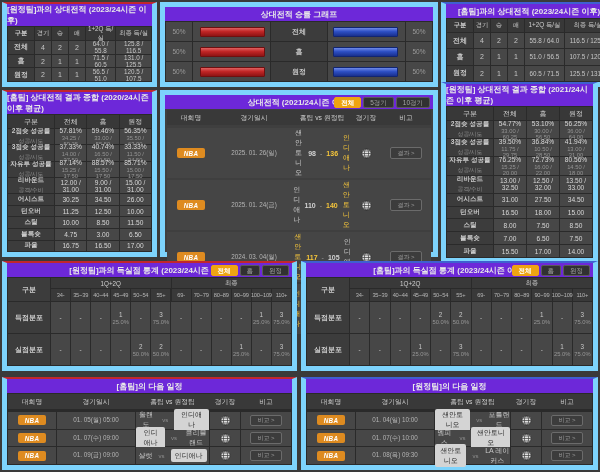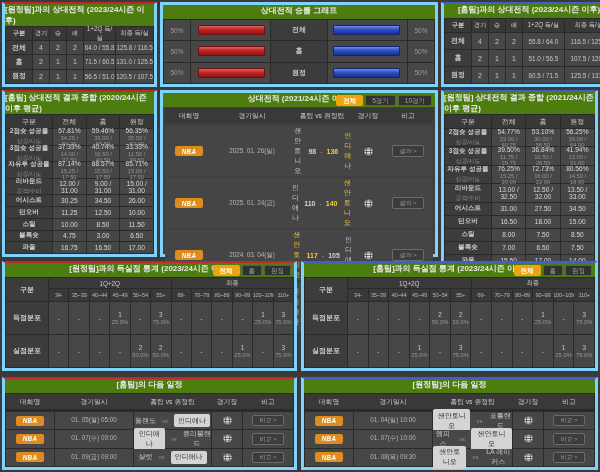--- a/index.html
+++ b/index.html
@@ -1,21 +1,21 @@
 <!DOCTYPE html>
 <html><head>
 <meta charset="utf-8">
 <style>
   html,body{margin:0;padding:0;background:#353535;font-family:"Liberation Sans",sans-serif;}
   .stage{position:relative;width:600px;height:472px;background:#3a3a3a;overflow:hidden;}
-  .panel{position:absolute;background:#3f3f3f;border:3px solid #7dd3fc;box-sizing:border-box;display:flex;flex-direction:column;}
+  .panel{position:absolute;background:#3f3f3f;border:5px solid #7dd3fc;box-sizing:border-box;display:flex;flex-direction:column;}
   .panel.red{border-top:2px solid #c1272d;}
   .panel.blue{border-top:2px solid #3f5fd0;}
-  .ptitle{position:relative;flex:0 0 14px;background:#4d7c0f;color:#e9e9e9;font-size:8px;font-weight:bold;
-          display:flex;align-items:flex-start;justify-content:center;}
+  .ptitle{position:relative;flex:0 0 14px;background:#6d28d9;color:#e9e9e9;font-size:8px;font-weight:bold;
+          display:flex;align-items:center;justify-content:center;}
   .tabs{position:absolute;right:3px;top:1.5px;display:flex;gap:2px;}
   .tab{background:#313131;border:1px solid #5a5a5a;color:#a5a5a5;font-size:6.5px;padding:1px 6px;border-radius:2px;
        font-family:inherit;line-height:1.2;cursor:pointer;}
   .tab.active{background:#eea412;border-color:#eea412;color:#fff;font-weight:bold;}
   .grid{display:flex;flex-direction:column;gap:1px;padding:1px;background:#2a2a2a;flex:1;min-height:0;}
   .rowswrap{display:flex;flex-direction:column;gap:1px;flex:1;min-height:0;}
   .grow{display:flex;gap:1px;flex:1;min-height:0;}
   .gcell{background:#474747;color:#c6c6c6;font-size:7px;display:flex;align-items:center;justify-content:center;
          flex:1;min-width:0;text-align:center;}
   .hh{flex:0 0 13px;}
@@ -562,21 +562,21 @@
             </svg>
           </div>
           <div class="gcell c5">
               <button class="mini">결과 &gt;</button>
             </div>
         </div>
         </div>
     </div>
   </section>
 
-  <section class="panel blue" style="left:441px;top:90px;width:157px;height:181px">
+  <section class="panel blue" style="left:441px;top:82px;width:157px;height:181px">
     <div class="ptitle">
         <span>[원정팀] 상대전적 결과 종합 (2021/24시즌 이후 평균)</span>
       </div>
     <div class="grid">
       <div class="grow hh sumhead">
 
       <div class="gcell">구분</div>
           <div class="gcell">전체</div>
           <div class="gcell">홈</div>
           <div class="gcell">원정</div>

